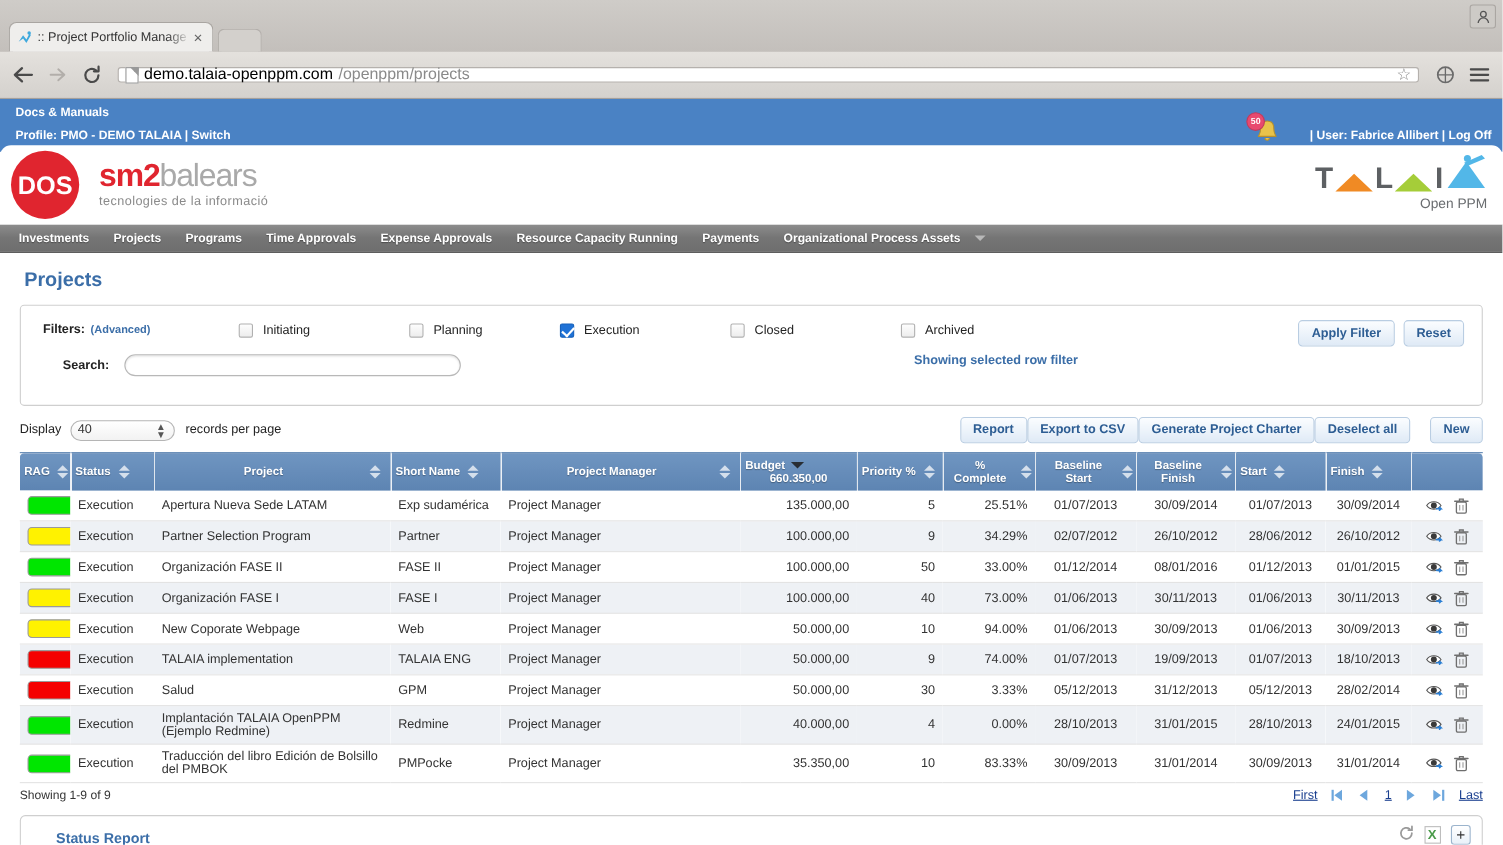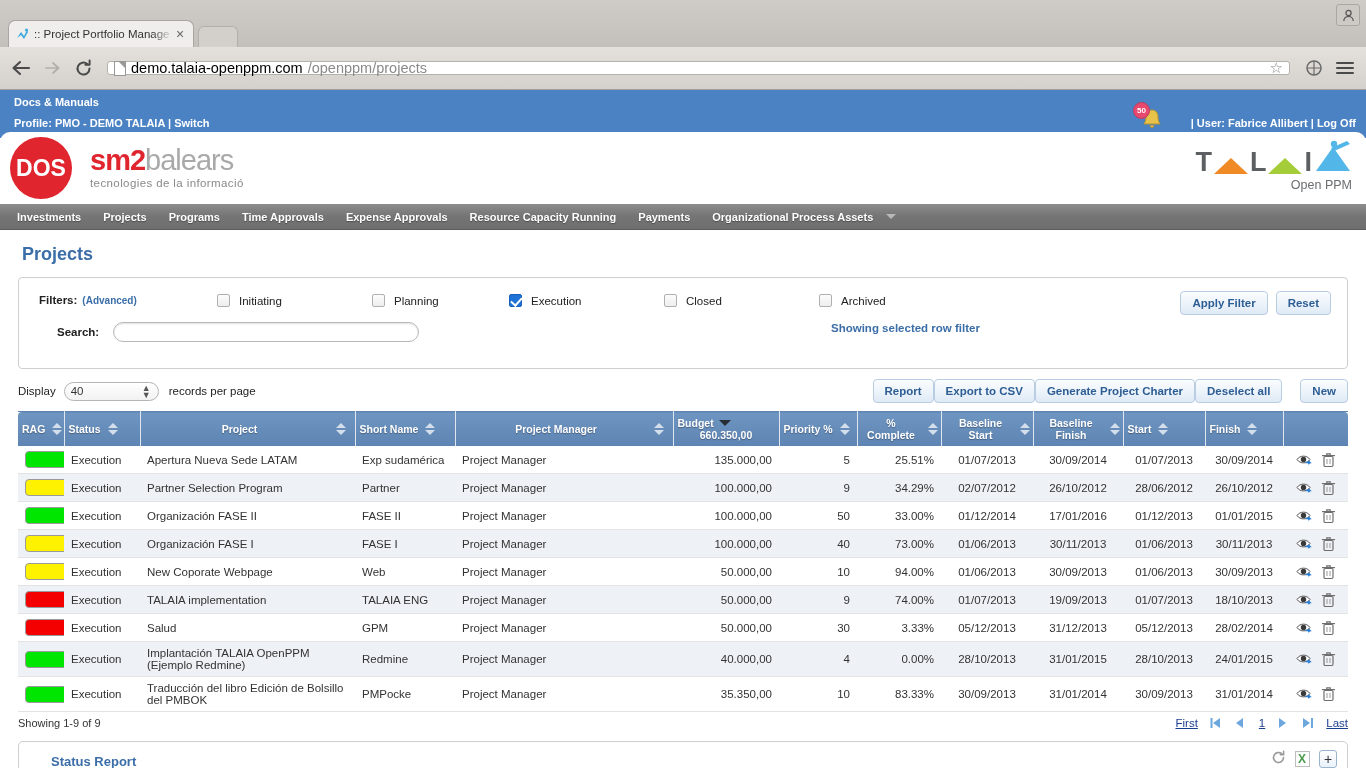--- a/index.html
+++ b/index.html
@@ -572,21 +572,21 @@
             <span class="rag" style="background: rgb(0, 230, 0);"></span>
           </td>
           <td>Execution</td>
           <td>Organización FASE II</td>
           <td>FASE II</td>
           <td>Project Manager</td>
           <td class="num">100.000,00</td>
           <td class="num">50</td>
           <td class="num">33.00%</td>
           <td class="ctr">01/12/2014</td>
-          <td class="ctr">17/01/2016</td>
+          <td class="ctr">08/01/2016</td>
           <td class="ctr">01/12/2013</td>
           <td class="ctr">01/01/2015</td>
           <td class="ctr"><span class="eye"><svg width="17" height="13" viewBox="0 0 17 13">
                 <path d="M1 6.5 C4 2 11 2 14 6.5 C11 11 4 11 1 6.5 Z" fill="#fff" stroke="#555" stroke-width="1"></path>
                 <circle cx="7.5" cy="6.5" r="2.7" fill="#3a3a3a"></circle>
                 <path d="M10 9.5 h4 l-1.3 -1.3 M14 9.5 l-1.3 1.3" stroke="#2b7fd4" stroke-width="1.5" fill="none" stroke-linecap="round"></path>
               </svg></span><span class="trash"><svg width="15" height="16" viewBox="0 0 15 16">
                 <rect x="3" y="4.5" width="9" height="10" rx="1.2" fill="none" stroke="#6e6e6e" stroke-width="1.2"></rect>
                 <path d="M1.5 3.6 h12" stroke="#6e6e6e" stroke-width="1.4" stroke-linecap="round"></path>
                 <path d="M5.8 3.4 v-1.6 h3.4 v1.6" fill="none" stroke="#6e6e6e" stroke-width="1.2"></path>

